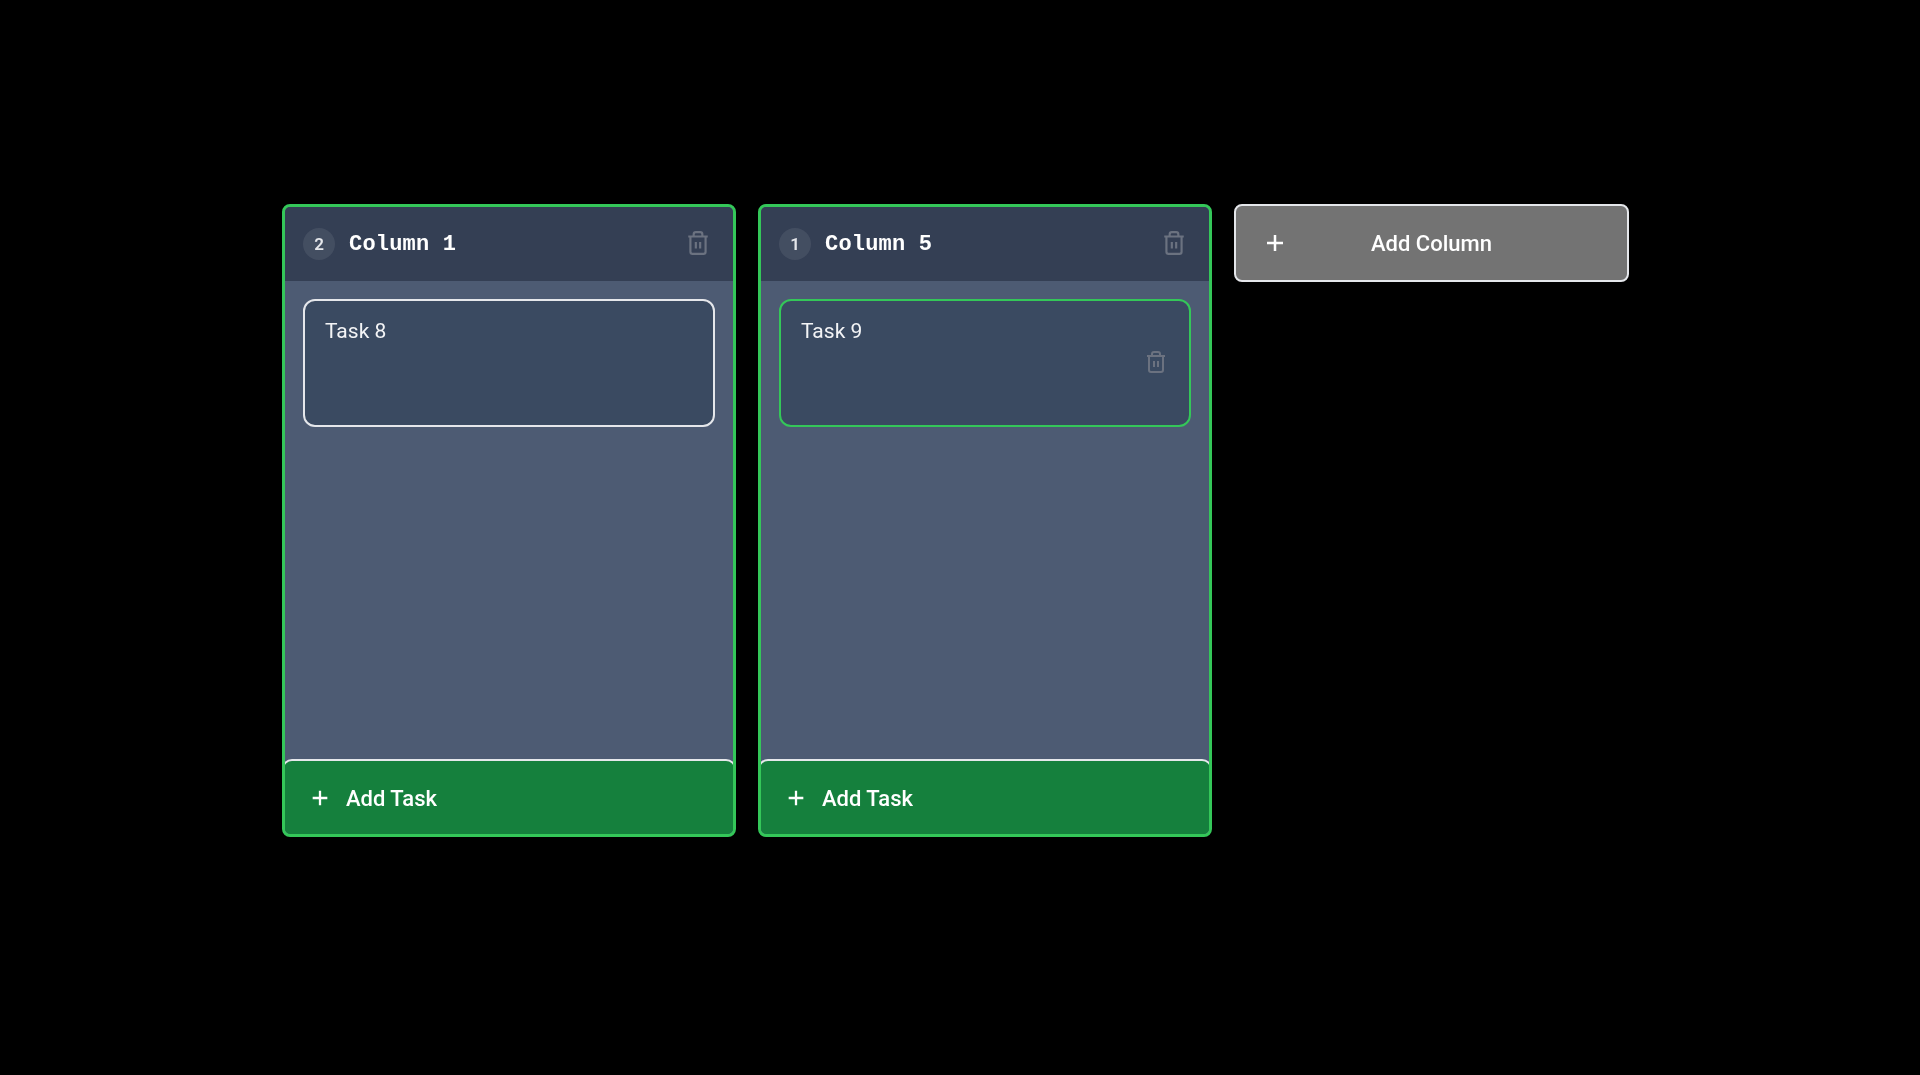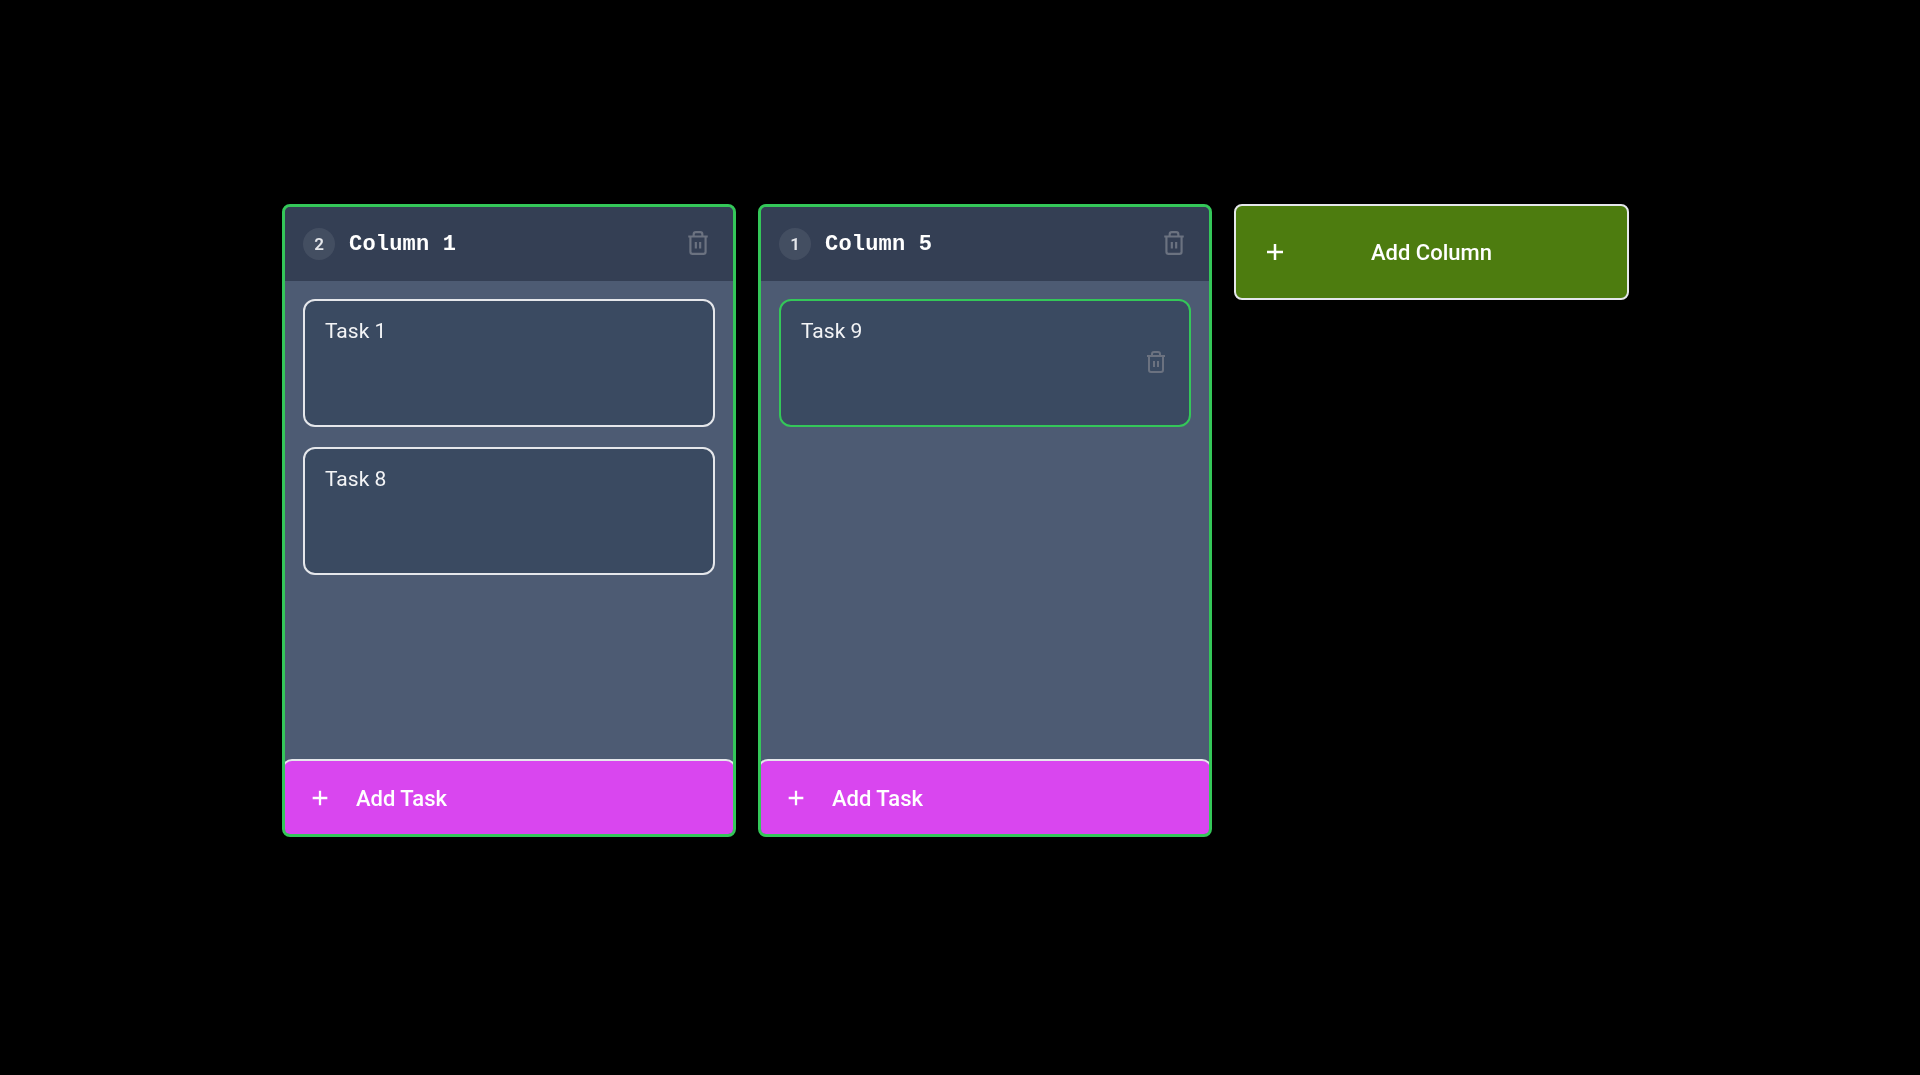--- a/index.html
+++ b/index.html
@@ -113,27 +113,27 @@
   }
   .card .card-trash svg {
     width: 24px;
     height: 24px;
     stroke: #6b7280;
     fill: none;
     stroke-width: 2;
   }
   .add-task-btn {
     margin: 0 -3px -3px -3px;
-    background: #d946ef;
+    background: #15803d;
     border: 2px solid #e5e7eb;
     border-radius: 10px;
     height: 78px;
     display: flex;
     align-items: center;
-    gap: 24px;
+    gap: 14px;
     padding: 0 24px;
     cursor: pointer;
   }
   .add-task-btn .plus {
     width: 24px;
     height: 24px;
     display:flex;
     align-items:center;
     justify-content:center;
   }
@@ -143,22 +143,22 @@
     stroke: #fff;
     stroke-width: 2.5;
   }
   .add-task-btn .label {
     color: #fff;
     font-size: 22px;
     font-weight: 500;
   }
   .add-column-btn {
     width: 395px;
-    height: 96px;
-    background: #4d7c0f;
+    height: 78px;
+    background: #737373;
     border: 2px solid #e5e7eb;
     border-radius: 8px;
     display: flex;
     align-items: center;
     cursor: pointer;
     padding: 0 26px;
   }
   .add-column-btn .plus {
     width: 26px;
     height: 26px;
@@ -193,23 +193,20 @@
       <button class="trash-btn">
         <span>
           <svg viewBox="0 0 24 24">
               <path d="M3 6h18M8 6V4a2 2 0 0 1 2-2h4a2 2 0 0 1 2 2v2m3 0v14a2 2 0 0 1-2 2H7a2 2 0 0 1-2-2V6h14zM10 11v6M14 11v6"></path>
             </svg>
         </span>
       </button>
     </div>
     <div class="cards">
       <div class="card">
-        <span>Task 1</span>
-      </div>
-      <div class="card">
         <span>Task 8</span>
       </div>
     </div>
     <div class="add-task-btn">
       <span class="plus">
         <svg viewBox="0 0 24 24">
             <path d="M12 4v16M4 12h16"></path>
           </svg>
       </span>
       <span class="label">Add Task</span>

